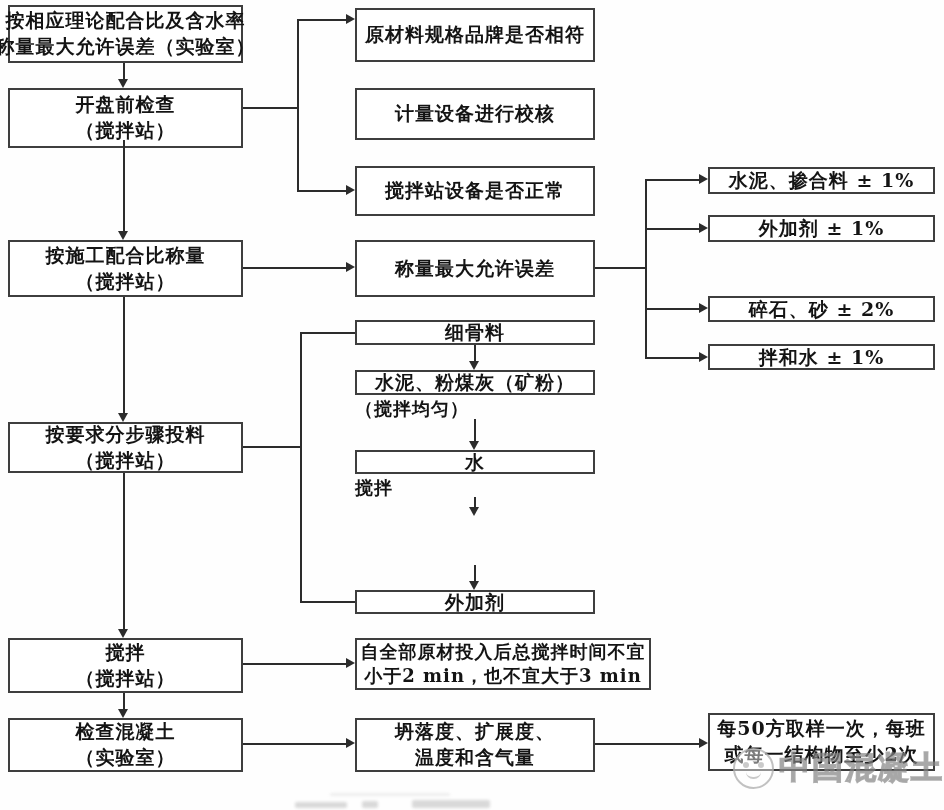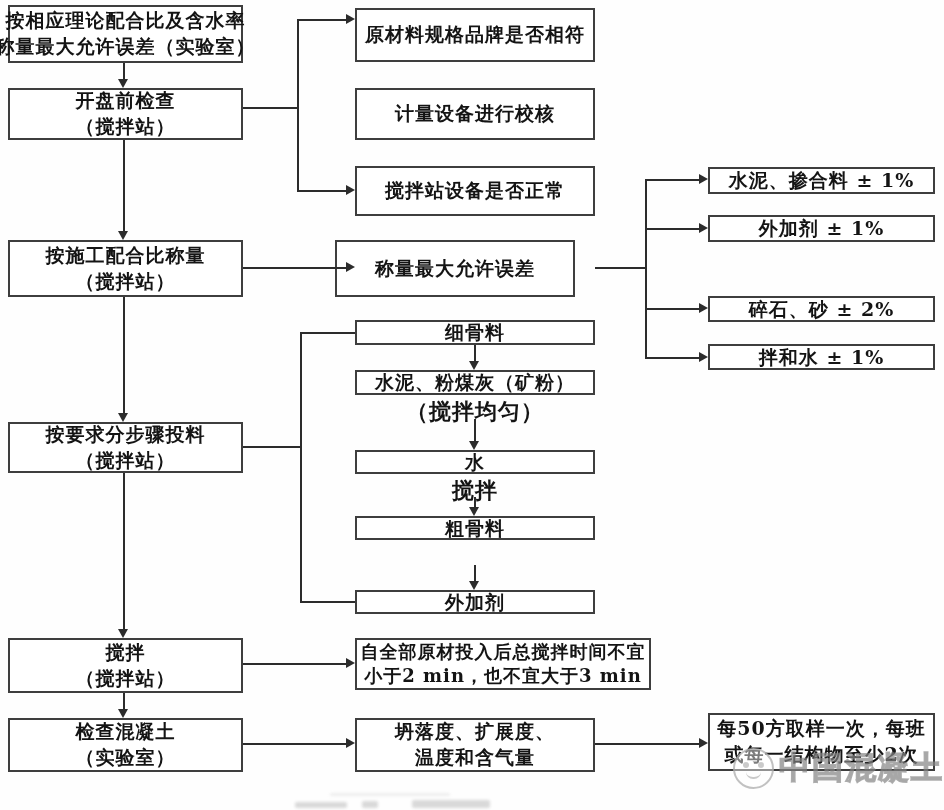--- a/index.html
+++ b/index.html
@@ -10,21 +10,21 @@
     font-family:"DejaVu Serif","Liberation Serif",serif;
   }
   .box{
     position:absolute;border:2px solid #3e3e3e;background:#ffffff;
     display:flex;flex-direction:column;justify-content:center;align-items:center;
     text-align:center;font-size:19px;font-weight:600;line-height:1.35;letter-spacing:1px;
   }
   .box span{display:block;white-space:nowrap}
   .slim{line-height:1}
   .note{
-    position:absolute;text-align:center;font-size:22px;font-weight:600;letter-spacing:1px;
+    position:absolute;font-size:18px;font-weight:600;letter-spacing:1px;
     white-space:nowrap;
   }
   .hl{position:absolute;height:2px;background:#2c2c2c}
   .vl{position:absolute;width:2px;background:#2c2c2c}
   .ar{position:absolute;width:0;height:0;border-top:5px solid transparent;border-bottom:5px solid transparent;border-left:9px solid #2c2c2c}
   .ad{position:absolute;width:0;height:0;border-left:5px solid transparent;border-right:5px solid transparent;border-top:9px solid #2c2c2c}
   .wm{position:absolute;left:733px;top:747px;display:flex;align-items:center;gap:5px;opacity:.8;pointer-events:none}
   .wm-logo{width:41px;height:41px;border:2px solid #b3b3b3;border-radius:50%;background:rgba(255,255,255,.55);position:relative;flex:0 0 auto}
   .wm-logo::before,.wm-logo::after{content:"";position:absolute;top:12px;width:6px;height:6px;border-radius:50%;background:#bdbdbd}
   .wm-logo::before{left:8px}
@@ -38,21 +38,21 @@
 </style>
 </head>
 <body>
 
 <div class="stage">
 
   <div class="box" style="left:8px;top:5px;width:235px;height:58px">
     <span>按相应理论配合比及含水率</span>
     <span>称量最大允许误差（实验室）</span>
   </div>
-  <div class="box" style="left:8px;top:88px;width:235px;height:52px">
+  <div class="box" style="left:8px;top:88px;width:235px;height:60px">
     <span>开盘前检查</span>
     <span>（搅拌站）</span>
   </div>
   <div class="box" style="left:8px;top:240px;width:235px;height:57px">
     <span>按施工配合比称量</span>
     <span>（搅拌站）</span>
   </div>
   <div class="box" style="left:8px;top:422px;width:235px;height:51px">
     <span>按要求分步骤投料</span>
     <span>（搅拌站）</span>
@@ -68,37 +68,34 @@
   <div class="box" style="left:8px;top:718px;width:235px;height:54px">
     <span>检查混凝土</span>
     <span>（实验室）</span>
   </div>
   <div class="box" style="left:355px;top:166px;width:240px;height:50px">
     <span>搅拌站设备是否正常</span>
   </div>
   <div class="box" style="left:355px;top:88px;width:240px;height:52px">
     <span>计量设备进行校核</span>
   </div>
-  <div class="box" style="left:335px;top:240px;width:240px;height:57px">
+  <div class="box" style="left:355px;top:240px;width:240px;height:57px">
     <span>称量最大允许误差</span>
   </div>
   <div class="box slim" style="left:355px;top:320px;width:240px;height:25px">
     <span>细骨料</span>
   </div>
   <div class="box slim" style="left:355px;top:370px;width:240px;height:25px">
     <span>水泥、粉煤灰（矿粉）</span>
   </div>
   <div class="note" style="left:355px;top:397px;width:240px">（搅拌均匀）</div>
   <div class="box slim" style="left:355px;top:450px;width:240px;height:24px">
     <span>水</span>
   </div>
   <div class="note" style="left:355px;top:476px;width:240px">搅拌</div>
-  <div class="box slim" style="left:355px;top:516px;width:240px;height:24px">
-    <span>粗骨料</span>
-  </div>
   <div class="box slim" style="left:355px;top:590px;width:240px;height:24px">
     <span>外加剂</span>
   </div>
   <div class="box" style="left:355px;top:638px;width:296px;height:52px;font-size:18px">
     <span>自全部原材投入后总搅拌时间不宜</span>
     <span>小于2 min，也不宜大于3 min</span>
   </div>
   <div class="box" style="left:355px;top:718px;width:240px;height:54px">
     <span>坍落度、扩展度、</span>
     <span>温度和含气量</span>

